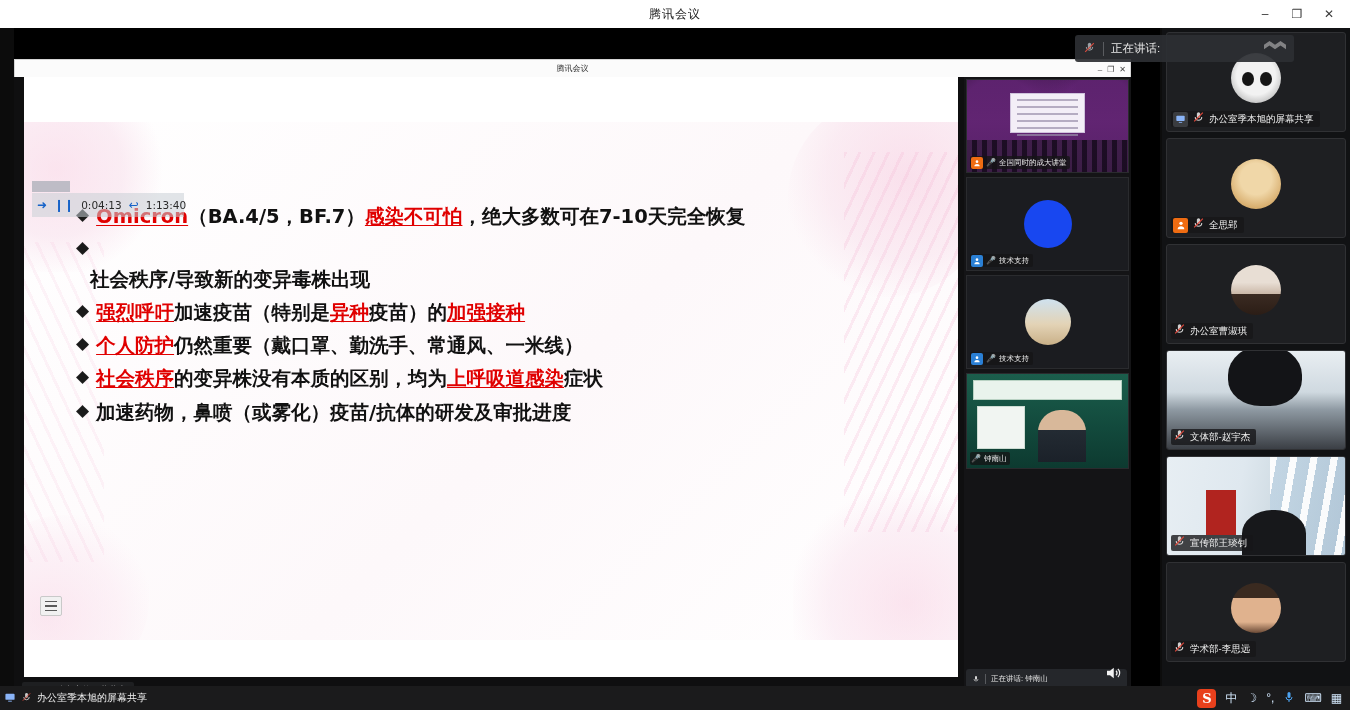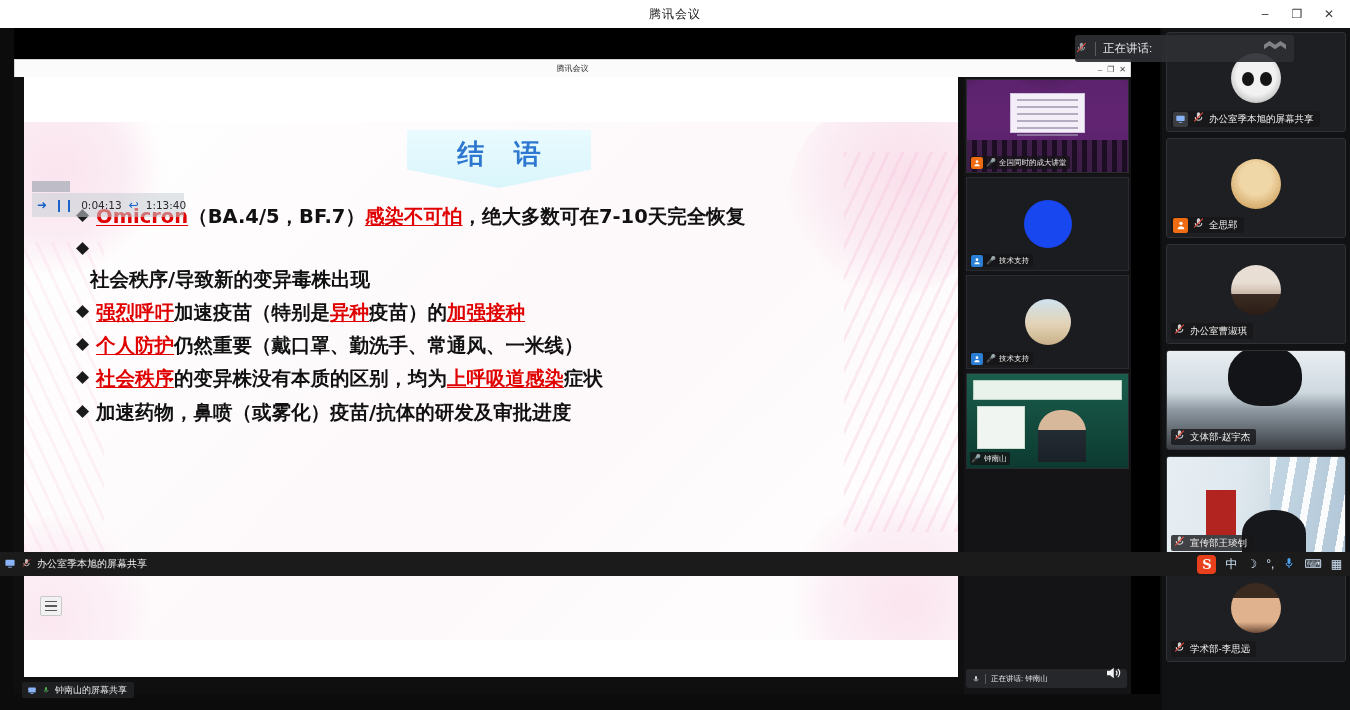--- a/index.html
+++ b/index.html
@@ -1,21 +1,21 @@
 <!DOCTYPE html>
 <html><head>
 <meta charset="utf-8">
 <style>
   * { box-sizing: border-box; margin: 0; padding: 0; }
   html, body {
     width: 1350px; height: 710px;
     font-family: "Liberation Sans", "DejaVu Sans", sans-serif;
     overflow: hidden; background: #000;
   }
-  #root { position: relative; width: 1350px; height: 576px; }
+  #root { position: relative; width: 1350px; height: 710px; }
 
   
   .titlebar {
     position: absolute; left: 0; top: 0; width: 1350px; height: 28px;
     background: #ffffff; display: flex; align-items: center; justify-content: center;
   }
   .titlebar .tb-title { font-size: 12px; color: #222; letter-spacing: 1px; }
   .tb-ctrls { position: absolute; right: 6px; top: 0; height: 28px; display: flex; align-items: center; gap: 2px; }
   .tb-btn { width: 30px; height: 24px; display: flex; align-items: center; justify-content: center;
             font-size: 12px; color: #3a3a3a; }
@@ -26,21 +26,21 @@
   
   .stage {
     position: absolute; left: 14px; top: 0px; width: 1146px; height: 666px;
     background: #000;
   }
 
   
   .speaking-banner {
     position: absolute; left: 1061px; top: 7px; width: 219px; height: 27px;
     background: rgba(45,47,51,0.92); border-radius: 3px;
-    display: flex; align-items: center; gap: 7px; z-index: 40;
+    display: flex; align-items: center; padding-left: 8px; gap: 7px; z-index: 40;
   }
   .speaking-banner .divline { width: 1px; height: 14px; background: #5a5c60; }
   .speaking-banner .sb-text { font-size: 11.5px; color: #e6e6e6; }
   .logo-chevrons { position: absolute; right: 8px; top: 6px; display: flex; gap: 0px; opacity: .55; }
 
   
   .inner-win { position: absolute; left: 0px; top: 31px; width: 1117px; height: 635px; }
   .inner-title {
     position: absolute; left: 0; top: 0; width: 1117px; height: 18px; background: #fbfbfb;
     display: flex; align-items: center; justify-content: center; border: 1px solid #d5d5d5; border-bottom: none;
@@ -255,23 +255,20 @@
 
           <div class="slide-wrap">
             <div class="slide">
               <div class="leaf l1"></div>
               <div class="leaf l2"></div>
               <div class="leaf l3"></div>
               <div class="leaf l4"></div>
               <div class="palm"></div>
               <div class="palm2"></div>
 
-              <div class="slide-title-box">
-                <div class="slide-title">结 语</div>
-              </div>
 
               <div class="bullets">
                   <div class="bullet-row">
                     <span class="dia">◆</span>
                     <span class="btext"><span class="hl">Omicron</span><span class="">（BA.4/5，BF.7）</span><span class="hl">感染不可怕</span><span class="">，绝大多数可在7-10天完全恢复</span></span>
                   </div>
                   <div class="bullet-row">
                     <span class="dia">◆</span>
                   </div>
                   <div class="cont-line">社会秩序/导致新的变异毒株出现</div>

